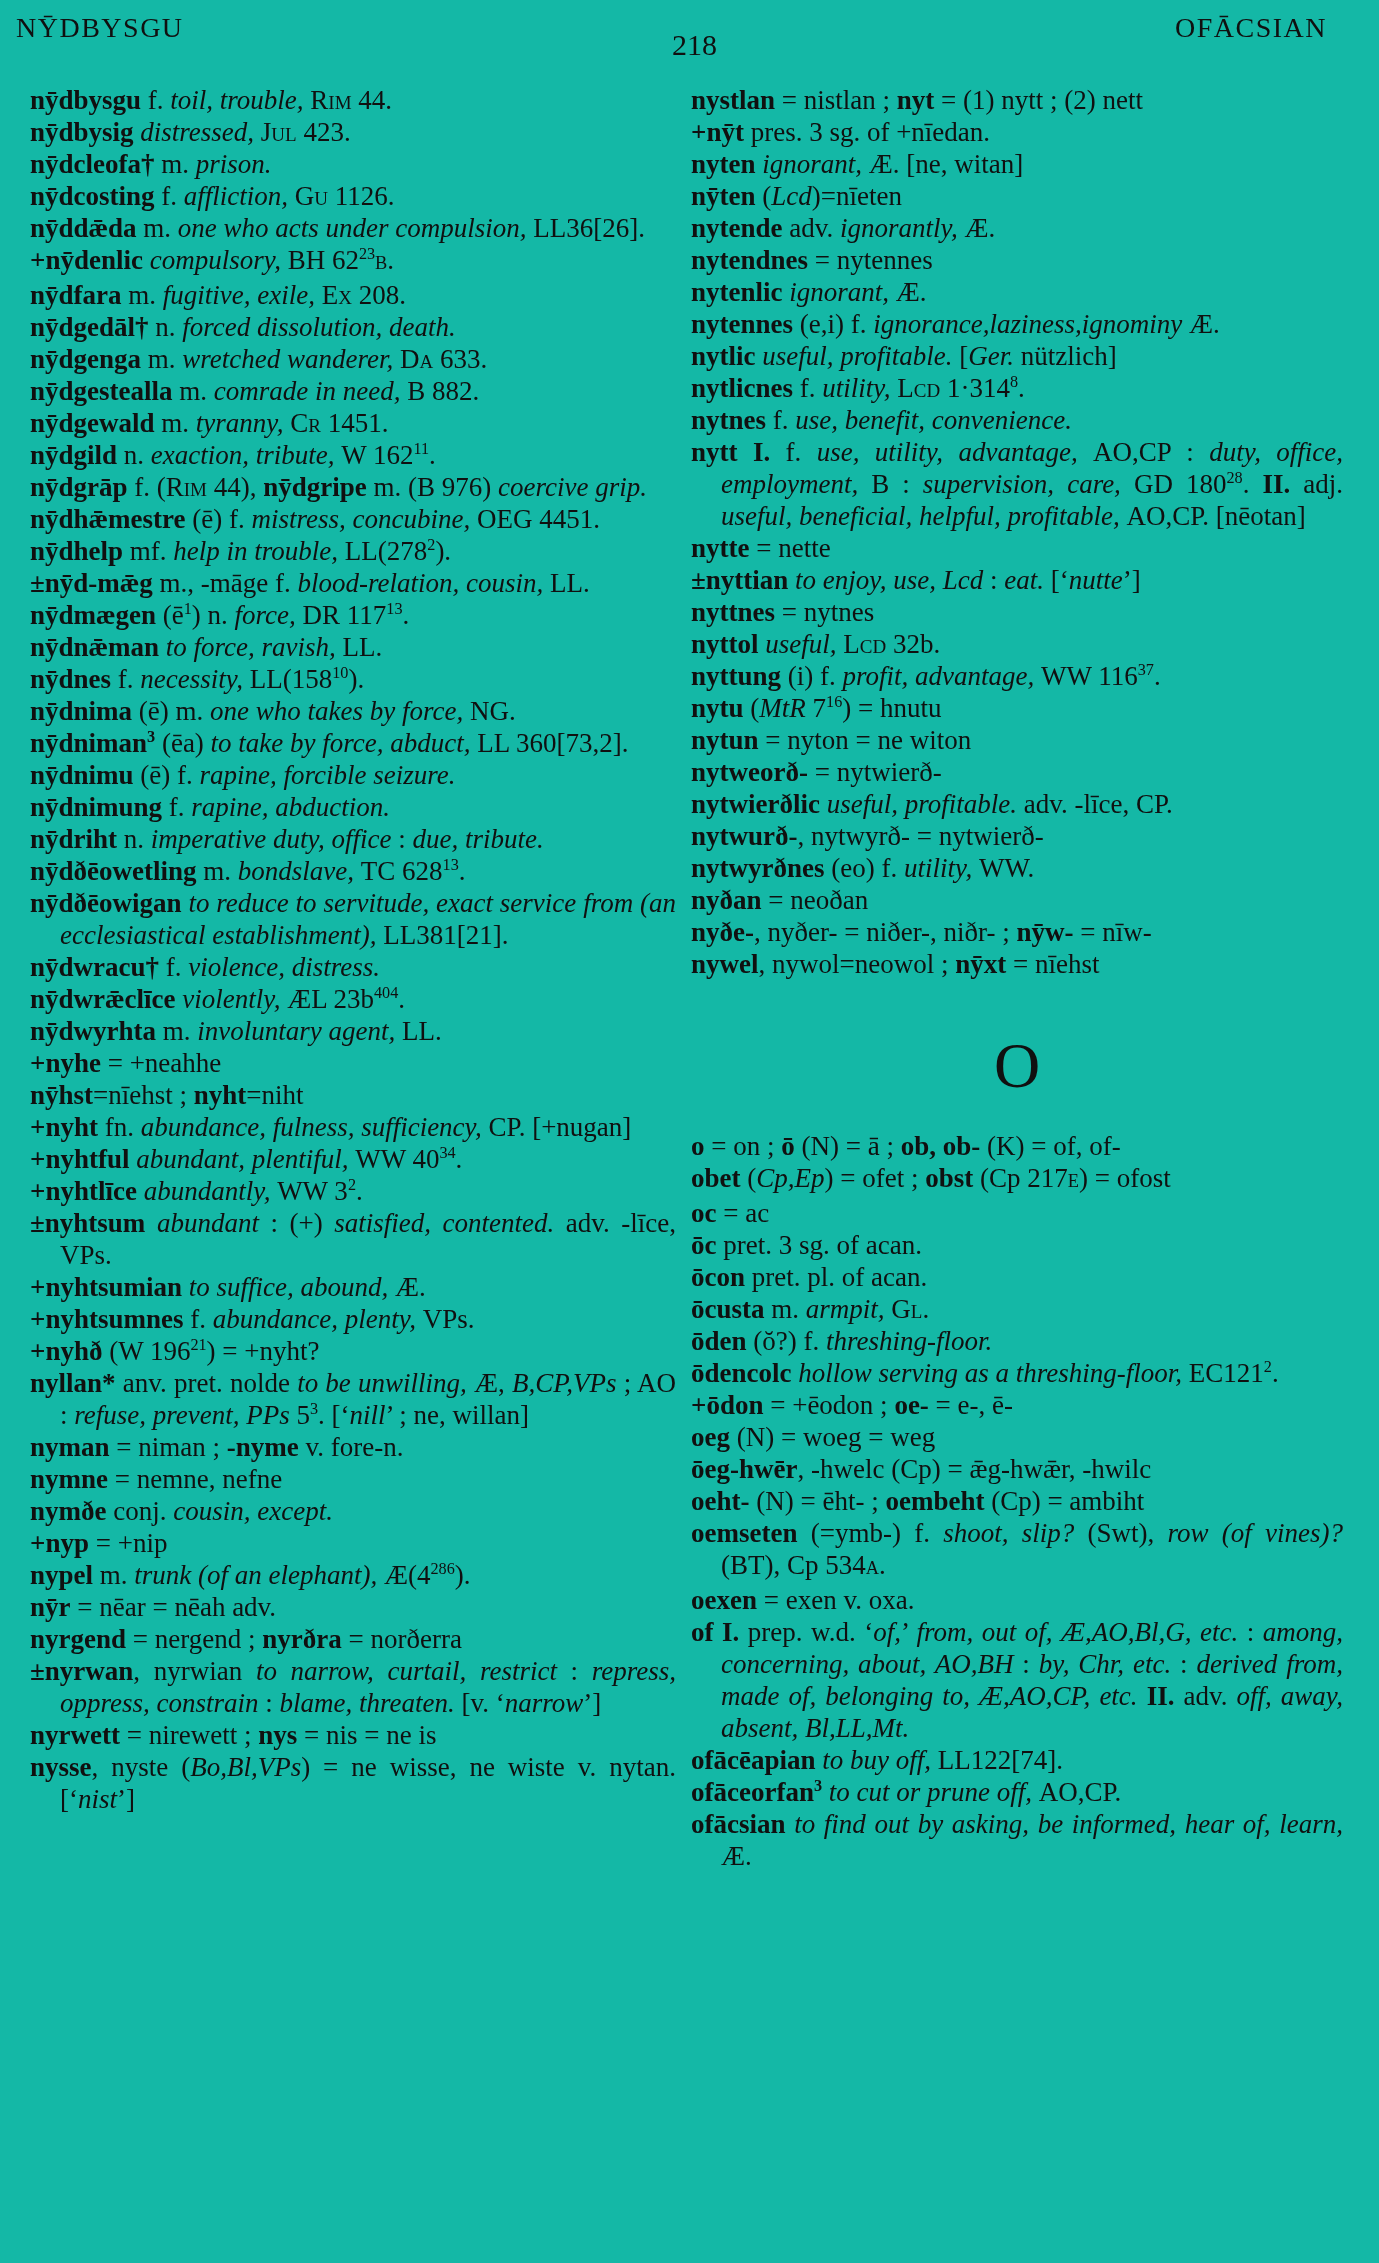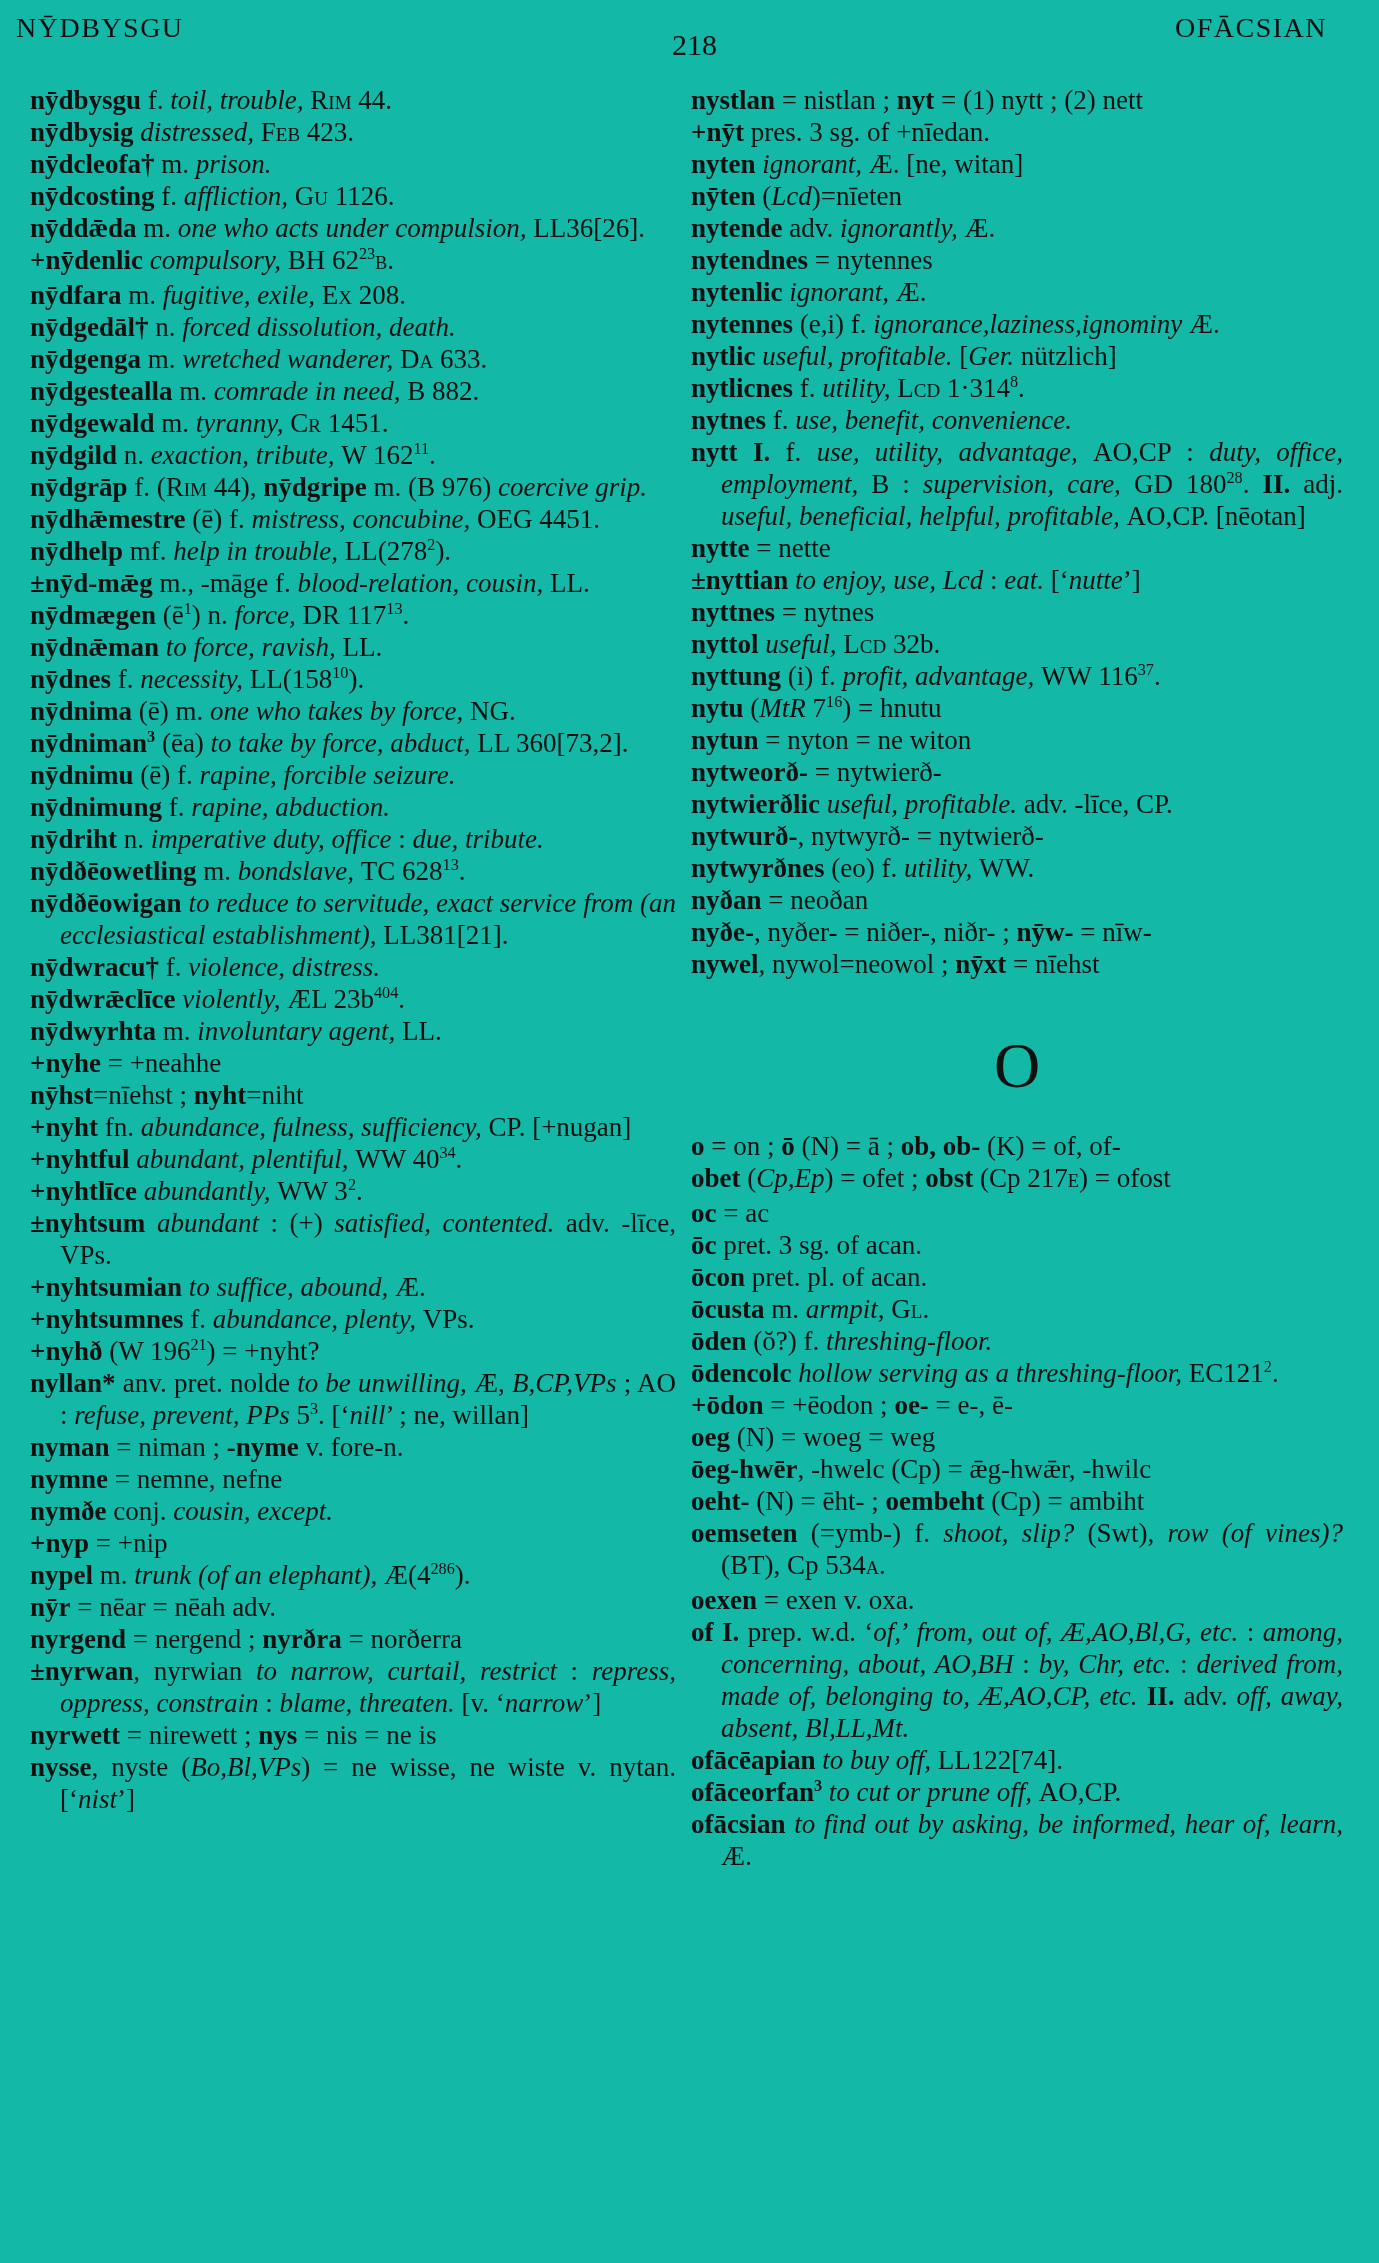--- a/index.html
+++ b/index.html
@@ -70,21 +70,21 @@
 
   <div class="running-head">
     <span class="head-word">NȲDBYSGU</span>
     <span class="page-number">218</span>
     <span class="head-word">OFĀCSIAN</span>
   </div>
 
   <div class="columns">
     <div class="col col-left">
         <p class="entry"><span class="seg-b">nȳdbysgu</span><span class="seg-r"> f. </span><span class="seg-i">toil, trouble, </span><span class="seg-sc">Rim</span><span class="seg-r"> 44.</span></p>
-        <p class="entry"><span class="seg-b">nȳdbysig</span><span class="seg-r"> </span><span class="seg-i">distressed, </span><span class="seg-sc">Feb</span><span class="seg-r"> 423.</span></p>
+        <p class="entry"><span class="seg-b">nȳdbysig</span><span class="seg-r"> </span><span class="seg-i">distressed, </span><span class="seg-sc">Jul</span><span class="seg-r"> 423.</span></p>
         <p class="entry"><span class="seg-b">nȳdcleofa†</span><span class="seg-r"> m. </span><span class="seg-i">prison.</span></p>
         <p class="entry"><span class="seg-b">nȳdcosting</span><span class="seg-r"> f. </span><span class="seg-i">affliction, </span><span class="seg-sc">Gu</span><span class="seg-r"> 1126.</span></p>
         <p class="entry"><span class="seg-b">nȳddǣda</span><span class="seg-r"> m. </span><span class="seg-i">one who acts under compulsion, </span><span class="seg-r">LL36[26].</span></p>
         <p class="entry"><span class="seg-b">+nȳdenlic</span><span class="seg-r"> </span><span class="seg-i">compulsory, </span><span class="seg-r">BH 62</span><span class="seg-sup">23</span><span class="seg-sm">B</span><span class="seg-r">.</span></p>
         <p class="entry"><span class="seg-b">nȳdfara</span><span class="seg-r"> m. </span><span class="seg-i">fugitive, exile, </span><span class="seg-sc">Ex</span><span class="seg-r"> 208.</span></p>
         <p class="entry"><span class="seg-b">nȳdgedāl†</span><span class="seg-r"> n. </span><span class="seg-i">forced dissolution, death.</span></p>
         <p class="entry"><span class="seg-b">nȳdgenga</span><span class="seg-r"> m. </span><span class="seg-i">wretched wanderer, </span><span class="seg-sc">Da</span><span class="seg-r"> 633.</span></p>
         <p class="entry"><span class="seg-b">nȳdgestealla</span><span class="seg-r"> m. </span><span class="seg-i">comrade in need, </span><span class="seg-r">B 882.</span></p>
         <p class="entry"><span class="seg-b">nȳdgewald</span><span class="seg-r"> m. </span><span class="seg-i">tyranny, </span><span class="seg-sc">Cr</span><span class="seg-r"> 1451.</span></p>
         <p class="entry"><span class="seg-b">nȳdgild</span><span class="seg-r"> n. </span><span class="seg-i">exaction, tribute, </span><span class="seg-r">W 162</span><span class="seg-sup">11</span><span class="seg-r">.</span></p>

